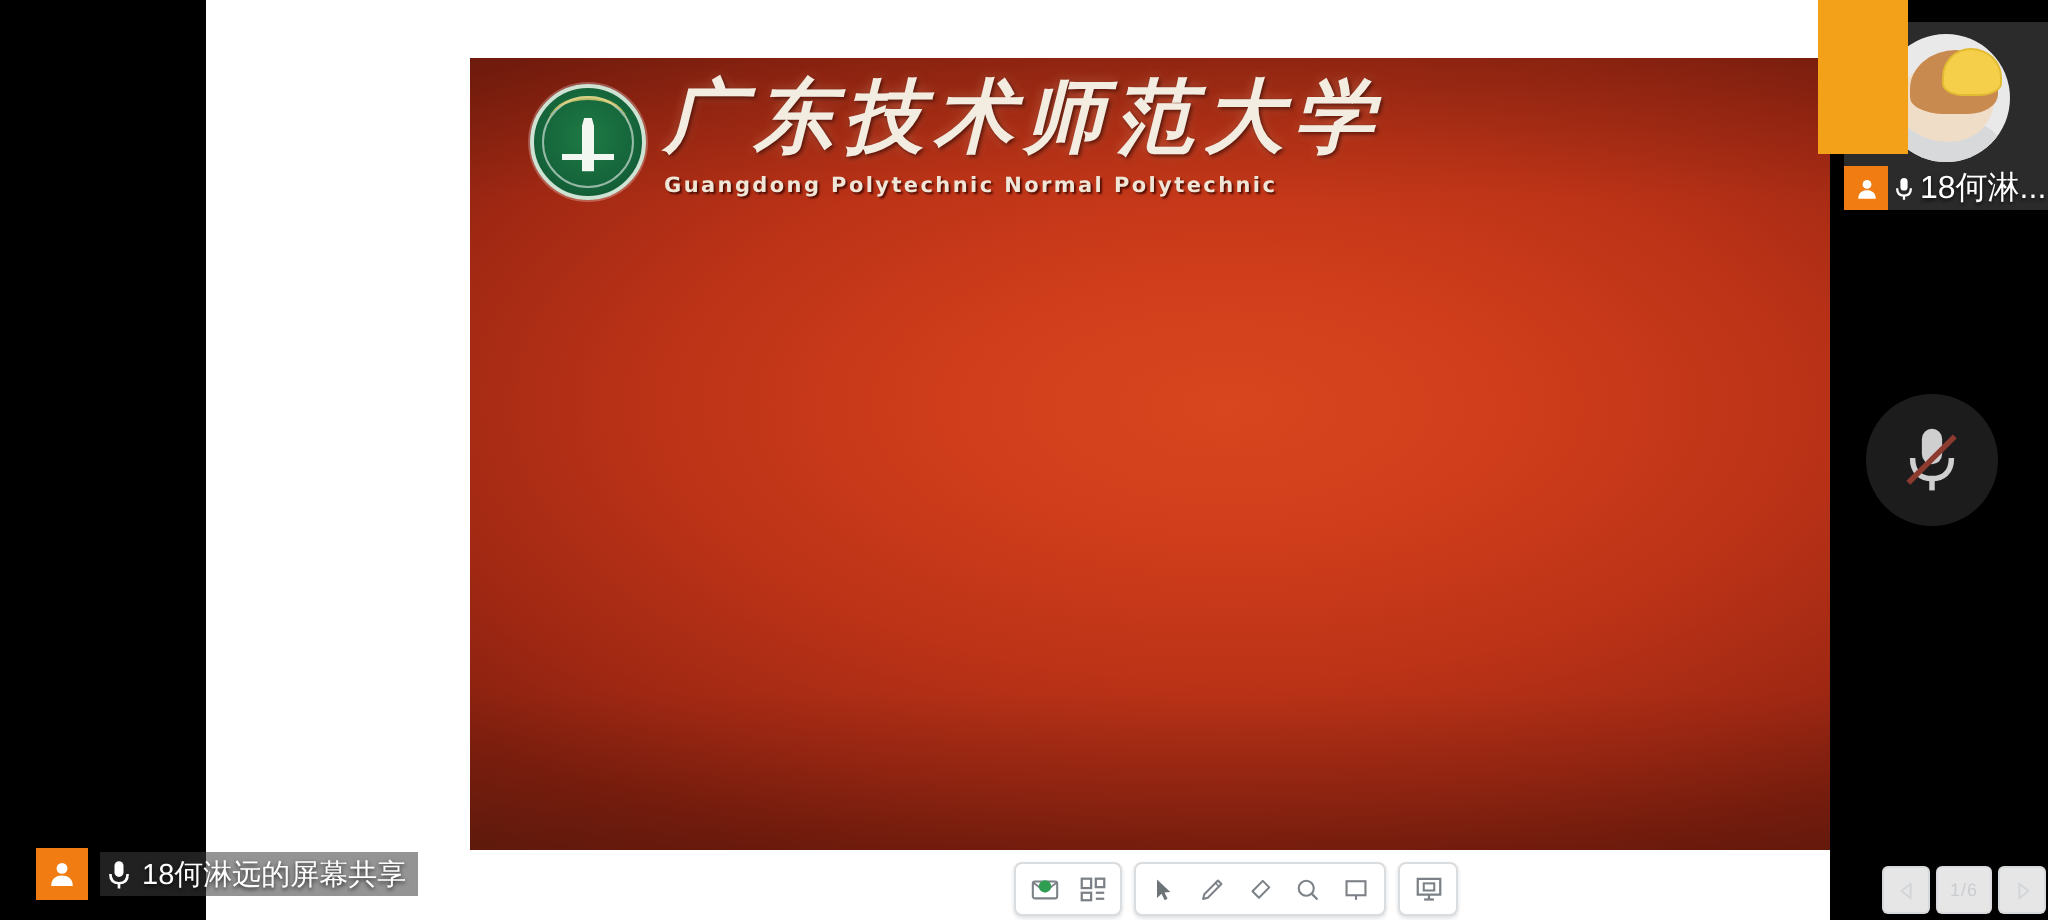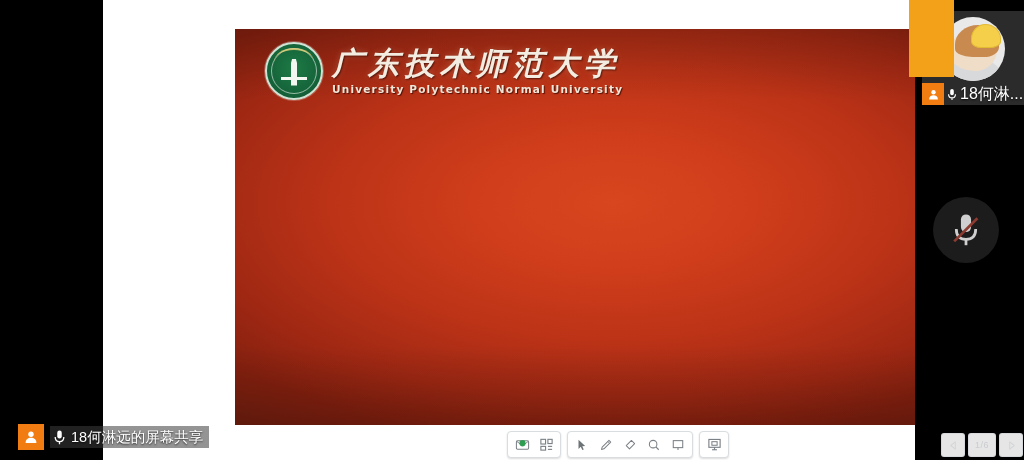--- a/index.html
+++ b/index.html
@@ -112,24 +112,24 @@
     height: 12px;
     border-top: 2px solid rgba(240,215,120,0.75);
     border-radius: 50% 50% 0 0 / 100% 100% 0 0;
   }
   .brand-text {
     display: flex;
     flex-direction: column;
     line-height: 1;
   }
   .brand-cn {
-    font-family: Liberation Sans, sans-serif;
+    font-family: Liberation Mono, monospace;
     font-weight: bold;
     font-style: italic;
-    font-size: 31px;
+    font-size: 40px;
     letter-spacing: 5px;
     color: #f3ece1;
     text-shadow: 1px 1px 2px rgba(70,10,0,0.85), 0 0 6px rgba(255,220,180,0.25);
   }
   .brand-en {
     margin-top: 5px;
     font-family: "DejaVu Sans", sans-serif;
     font-weight: bold;
     font-size: 10.5px;
     letter-spacing: 1.2px;
@@ -383,21 +383,21 @@
 
       <div class="brand">
         <div class="emblem">
           <div class="ring"></div>
           <div class="arc"></div>
           <div class="tower"></div>
           <div class="tower-bar"></div>
         </div>
         <div class="brand-text">
           <div class="brand-cn">广东技术师范大学</div>
-          <div class="brand-en">University Polytechnic Normal University</div>
+          <div class="brand-en">Guangdong Polytechnic Normal Polytechnic</div>
         </div>
       </div>
 
 
     </div>
 
     <div class="orange-bar"></div>
 
     <div class="annot-toolbar">
 

